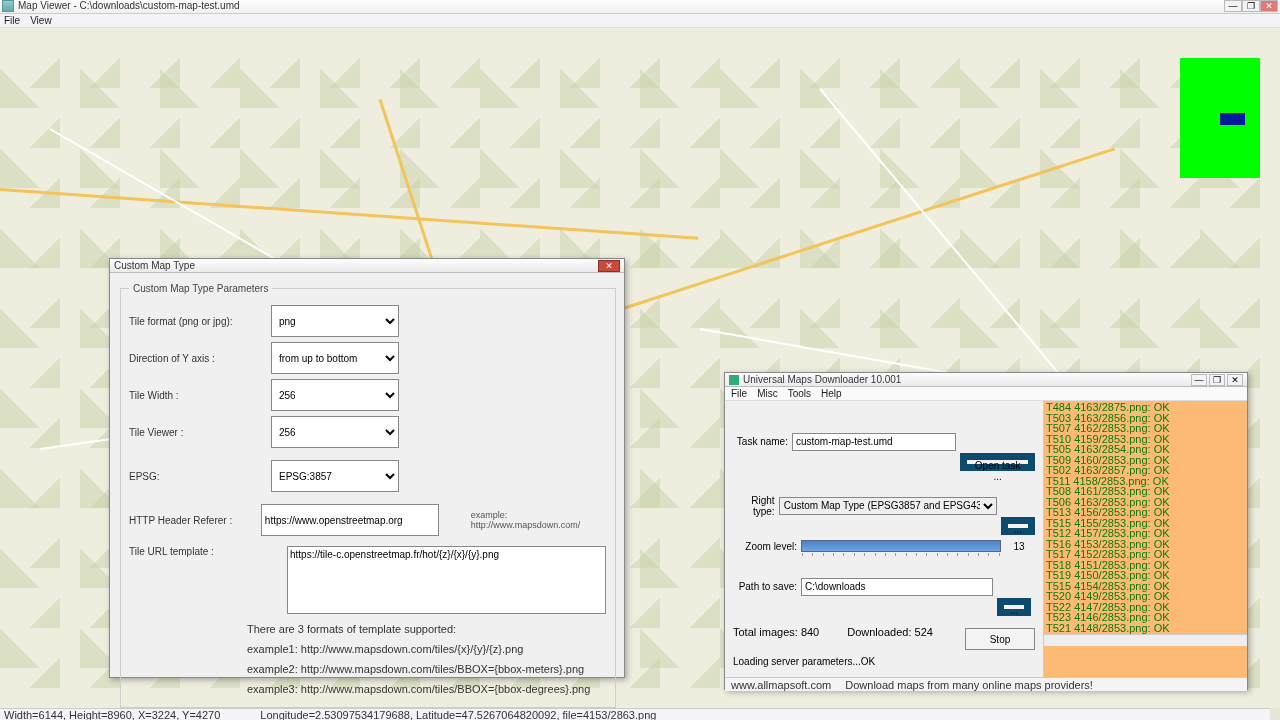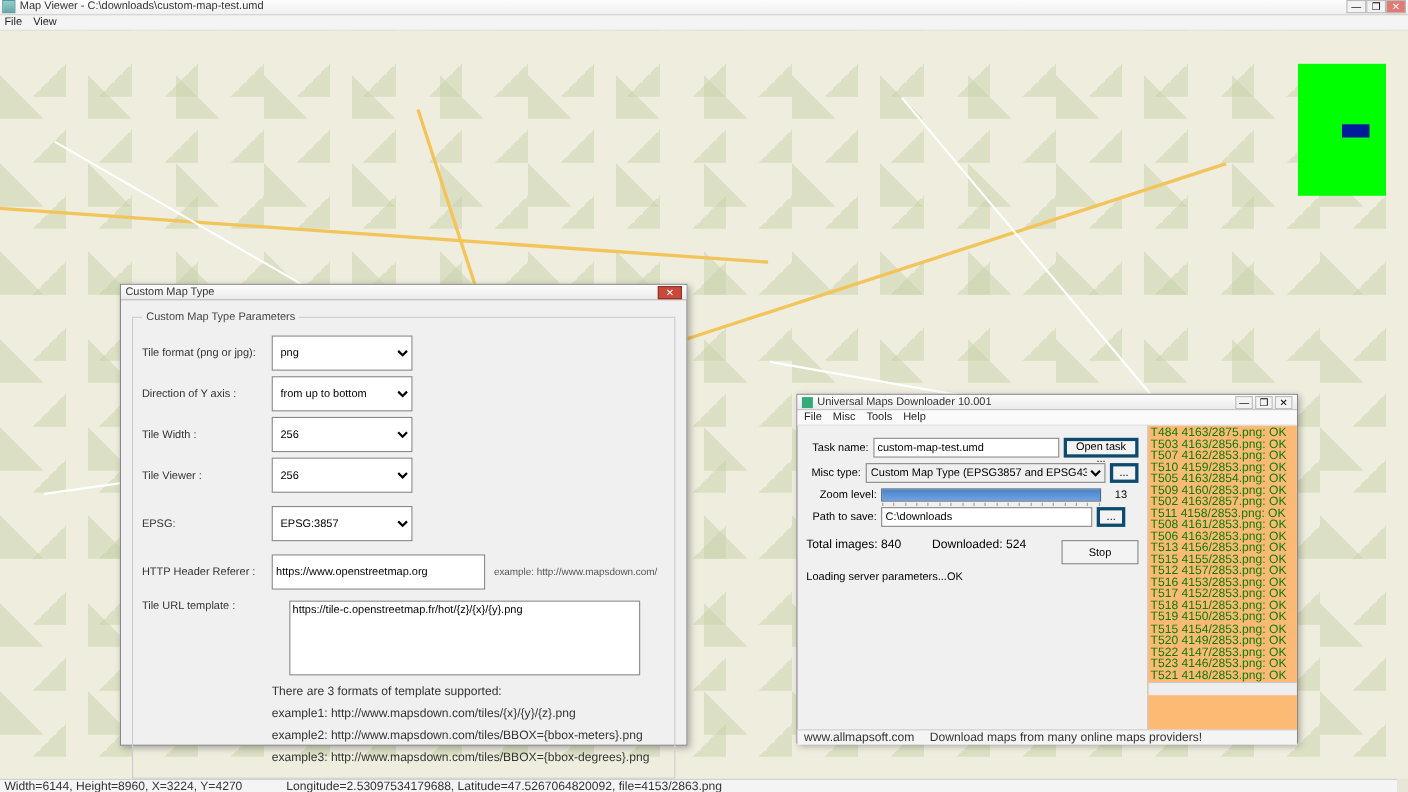--- a/index.html
+++ b/index.html
@@ -22,46 +22,46 @@
 .green-inset .mark { position: absolute; top: 55px; left: 40px; width: 25px; height: 12px; background: #001c9b; }
 
 .dialog { position: absolute; background: #f0f0f0; border: 1px solid #888; box-shadow: 2px 2px 6px rgba(0,0,0,.3); }
 .dialog .dtitle { height: 14px; background: linear-gradient(#fdfdfd,#eaeaea); display: flex; align-items: center; padding: 0 4px; border-bottom: 1px solid #bbb; }
 .dialog .dtitle .txt { flex: 1; font-size: 10px; color: #333; }
 .dialog .dtitle .dclose { width: 22px; height: 12px; background: #c94a3b; color: #fff; text-align: center; line-height: 11px; font-size: 9px; cursor: pointer; border: 1px solid #8e3228; }
 
 .cmt { top: 258px; left: 109px; width: 516px; height: 420px; }
 .cmt fieldset { margin: 10px 10px 6px; border: 1px solid #ccc; padding: 6px 8px 8px; }
 .cmt legend { font-size: 10px; color: #444; padding: 0 4px; }
-.cmt .row { display: flex; align-items: center; margin: 5px 0; }
+.cmt .row { display: flex; align-items: center; margin: 5px 0; gap: 24px; }
 .cmt .lbl { width: 118px; font-size: 10px; color: #333; }
 .cmt select, .cmt input[type=text] { height: 32px; font-size: 10px; border: 1px solid #888; background: #fff; padding: 0 3px; }
 .cmt select { width: 128px; }
 .cmt input.wide { width: 194px; }
 .cmt .hint { font-size: 9px; color: #555; margin-left: 8px; }
 .cmt textarea { width: 319px; height: 68px; font-size: 10px; border: 1px solid #888; padding: 2px; resize: none; margin-left: 16px; }
 .cmt .examples { font-size: 10px; color: #333; margin: 4px 0 0 118px; line-height: 20px; }
 .cmt .btns { display: flex; gap: 20px; padding: 6px 20px 10px; align-items: center; }
 .cmt .btns button { height: 22px; padding: 0 14px; font-size: 10px; background: #f3f3f3; border: 1px solid #888; cursor: pointer; }
 .cmt .btns .spacer { flex: 1; }
 .cmt .btns .ok { border: 2px solid #569; padding: 0 24px; }
 
-.umd { top: 358px; left: 724px; width: 456px; height: 318px; }
+.umd { top: 372px; left: 724px; width: 524px; height: 318px; }
 .umd .mbar { height: 14px; background: #fafafa; display: flex; align-items: center; gap: 10px; padding-left: 6px; border-bottom: 1px solid #ddd; }
 .umd .mbar span { font-size: 10px; cursor: pointer; color: #222; }
 .umd .body { display: flex; height: calc(100% - 40px); }
 .umd .left { width: 318px; padding: 6px 8px; }
 .umd .right { flex: 1; border-left: 1px solid #ccc; background: #fdba74; overflow: hidden; }
 .umd .lrow { display: flex; align-items: center; margin: 5px 0; }
 .umd .ll { width: 68px; font-size: 10px; text-align: right; padding-right: 4px; }
 .umd input[type=text] { height: 18px; font-size: 10px; border: 1px solid #888; background: #fff; padding: 0 3px; }
 .umd select { height: 18px; font-size: 10px; border: 1px solid #888; }
 .umd .tname { width: 190px; }
 .umd .mtype { width: 218px; }
-.umd .btn-sm { height: 18px; font-size: 10px; background: #f3f3f3; border: 3px solid #0c4a6e; padding: 0 6px; margin-left: 4px; cursor: pointer; }
+.umd .btn-sm { height: 18px; font-size: 10px; background: #f3f3f3; border: 7px solid #0c4a6e; padding: 0 6px; margin-left: 4px; cursor: pointer; margin-top: 41px; }
 .umd .slider { width: 200px; height: 12px; background: linear-gradient(#4a84c8,#6da3e0); border: 1px solid #568; position: relative; }
 .umd .slider .ticks { position: absolute; top: 12px; left: 0; right: 0; height: 4px; display: flex; justify-content: space-between; }
 .umd .slider .ticks i { width:1px; height:3px; background:#999; }
 .umd .zval { width: 28px; text-align: center; margin-left: 4px; font-size: 10px; }
 .umd .coord-grid { display: grid; grid-template-columns: 80px 64px 100px 64px; gap: 4px 2px; margin: 12px 0; align-items: center; }
 .umd .coord-grid .cl { font-size: 10px; text-align: right; padding-right: 3px; }
 .umd .coord-grid input { width: 62px; }
 .umd .path input { width: 192px; }
 .umd .status-row { display: flex; font-size: 10px; margin: 10px 0 4px; gap: 28px; }
 .umd .stop { display: block; margin: 2px 0 2px auto; width: 70px; height: 22px; font-size: 10px; background: #f3f3f3; border: 1px solid #888; cursor: pointer; }
@@ -178,21 +178,21 @@
   </div>
   <div class="body">
     <div class="left">
       <div class="lrow">
           <span class="ll">Task name:</span>
         <input class="tname" type="text" value="custom-map-test.umd" style="">
         <button class="btn-sm">Open task ...</button>
         </div>
 
       <div class="lrow">
-          <span class="ll">Misc type:</span>
+          <span class="ll">Right type:</span>
         <select class="mtype"><option>Custom Map Type (EPSG3857 and EPSG4326 supported)</option></select>
         <button class="btn-sm">...</button>
         </div>
 
       <div class="lrow">
           <span class="ll">Zoom level:</span>
         <div class="slider">
           <div class="ticks">
               <i></i>
               <i></i>

